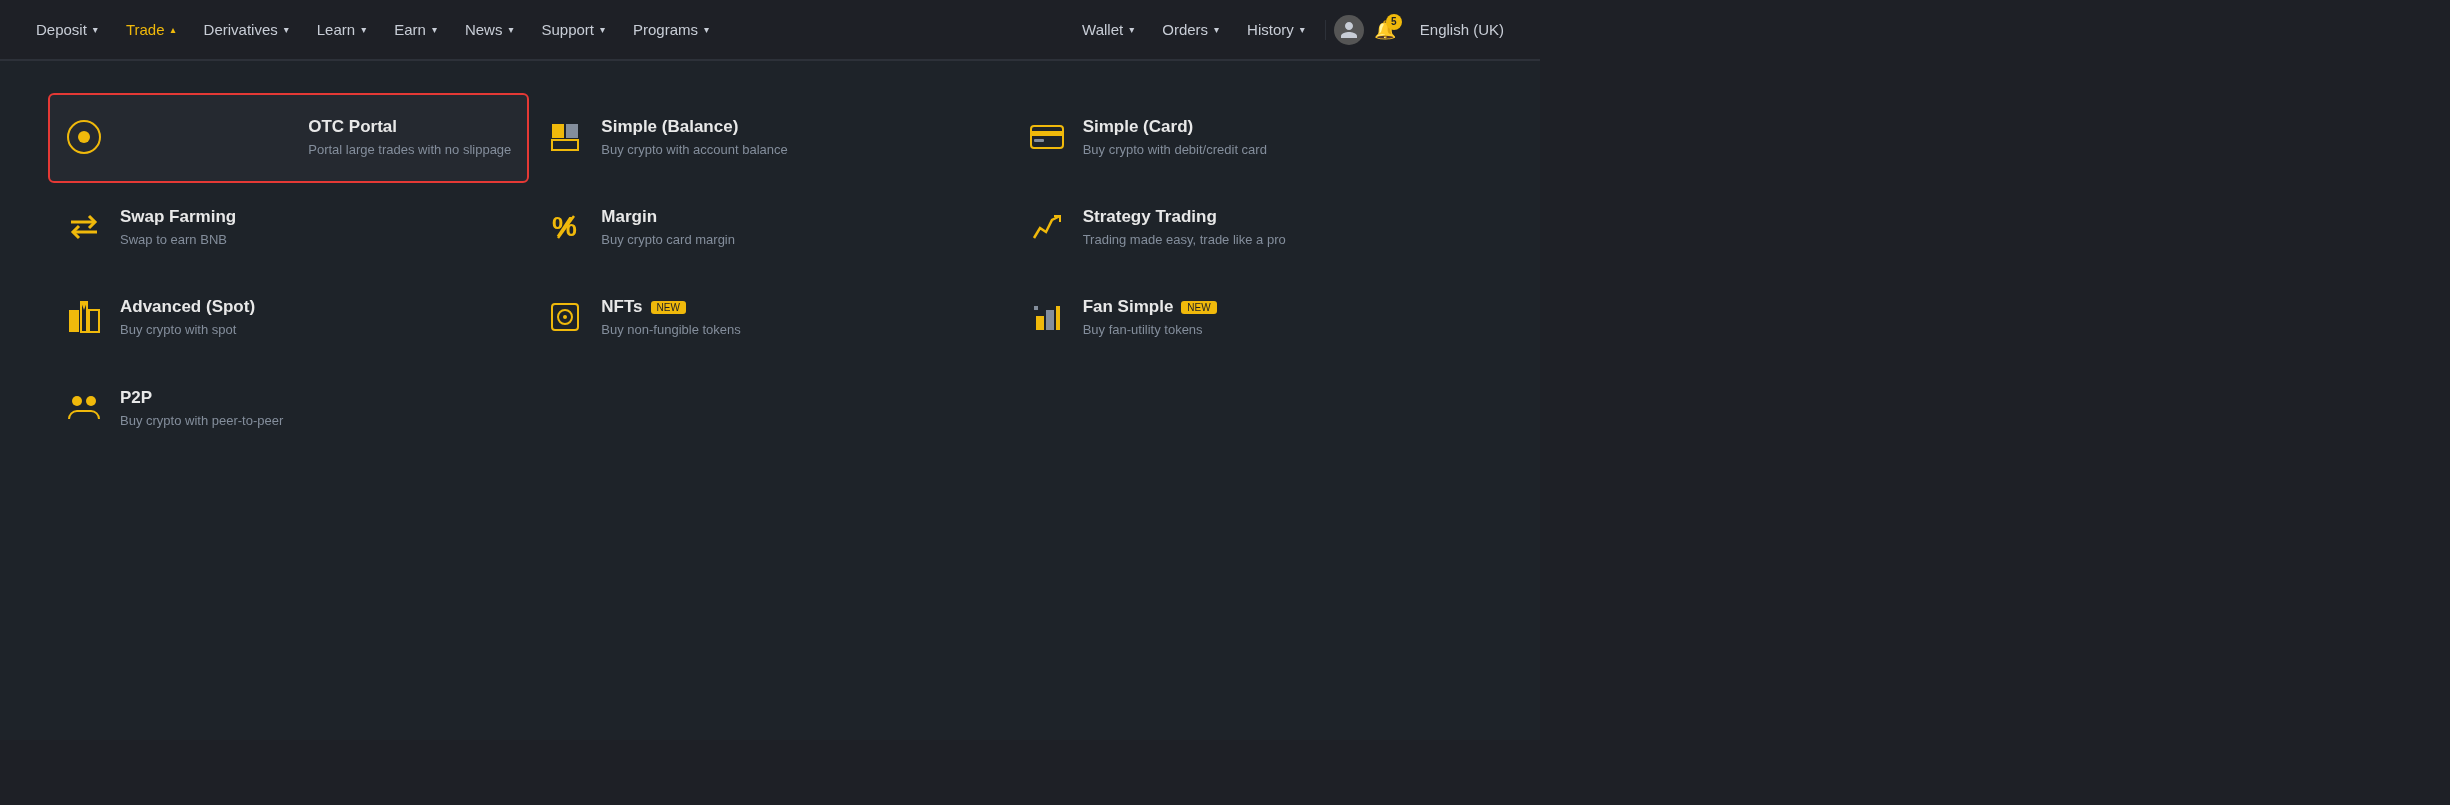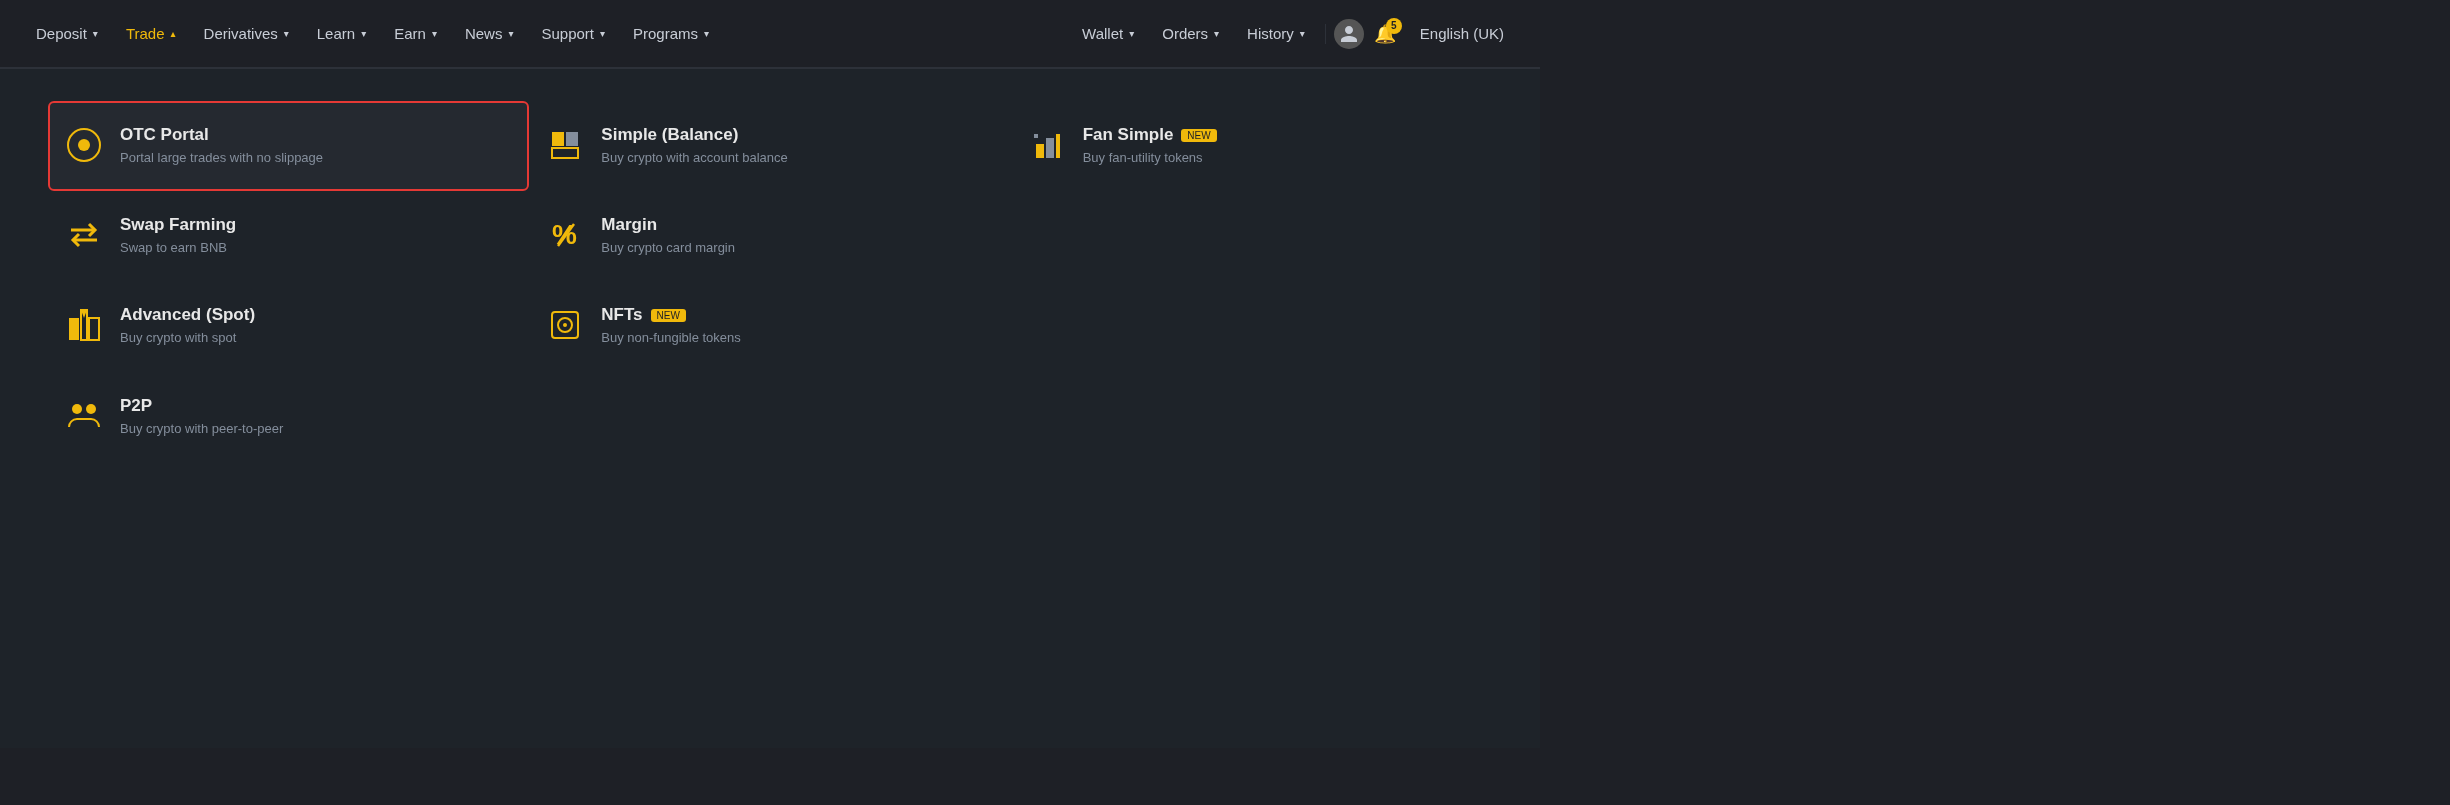--- a/index.html
+++ b/index.html
@@ -9,21 +9,21 @@
       color: #e0e0e0;
       width: 1540px;
       min-height: 805px;
       overflow: hidden;
     }
 
     
     .navbar {
       background-color: #1e2026;
       border-bottom: 1px solid #2d3139;
-      height: 68px;
+      height: 60px;
       display: flex;
       align-items: center;
       padding: 0 24px;
       gap: 0;
       position: relative;
       z-index: 10;
     }
     .nav-left {
       display: flex;
       align-items: center;
@@ -124,20 +124,21 @@
       padding: 22px 16px;
       cursor: pointer;
       border-radius: 4px;
       border: 2px solid transparent;
       transition: background 0.15s;
     }
     .menu-item.highlighted {
       border: 2px solid #e53935;
       border-radius: 6px;
       background: #252930;
+      justify-content: space-between;
     }
 
     .menu-icon {
       width: 36px;
       height: 36px;
       flex-shrink: 0;
       display: flex;
       align-items: center;
       justify-content: center;
       margin-top: 2px;
@@ -348,21 +349,46 @@
           <span class="badge-new">New</span>
         </span>
         <span class="menu-desc">Buy non-fungible tokens</span>
       </div>
     </div>
 
   </div>
 
   <div class="menu-column">
 
-
+    <div class="menu-item">
+      <div class="menu-icon">
+        <svg width="34" height="24" viewBox="0 0 34 24">
+          <rect x="1" y="1" width="32" height="22" rx="3" fill="none" stroke="#f0b90b" stroke-width="2"></rect>
+          <rect x="1" y="6" width="32" height="5" fill="#f0b90b"></rect>
+          <rect x="4" y="14" width="10" height="3" rx="1" fill="#848e9c"></rect>
+        </svg>
+      </div>
+      <div class="menu-text">
+        <span class="menu-title">Simple (Card)</span>
+        <span class="menu-desc">Buy crypto with debit/credit card</span>
+      </div>
+    </div>
+
+    <div class="menu-item">
+      <div class="menu-icon">
+        <svg width="34" height="34" viewBox="0 0 34 34">
+          <polyline points="4,28 10,18 16,22 22,10 30,6" fill="none" stroke="#f0b90b" stroke-width="2.5"></polyline>
+          <polyline points="24,6 30,6 30,12" fill="none" stroke="#f0b90b" stroke-width="2"></polyline>
+        </svg>
+      </div>
+      <div class="menu-text">
+        <span class="menu-title">Strategy Trading</span>
+        <span class="menu-desc">Trading made easy, trade like a pro</span>
+      </div>
+    </div>
 
     <div class="menu-item">
       <div class="menu-icon">
         <svg width="34" height="34" viewBox="0 0 34 34">
           <rect x="6" y="16" width="8" height="14" fill="#f0b90b"></rect>
           <rect x="16" y="10" width="8" height="20" fill="#848e9c"></rect>
           <rect x="26" y="6" width="4" height="24" fill="#f0b90b"></rect>
           <rect x="4" y="6" width="4" height="4" fill="#848e9c"></rect>
         </svg>
       </div>

